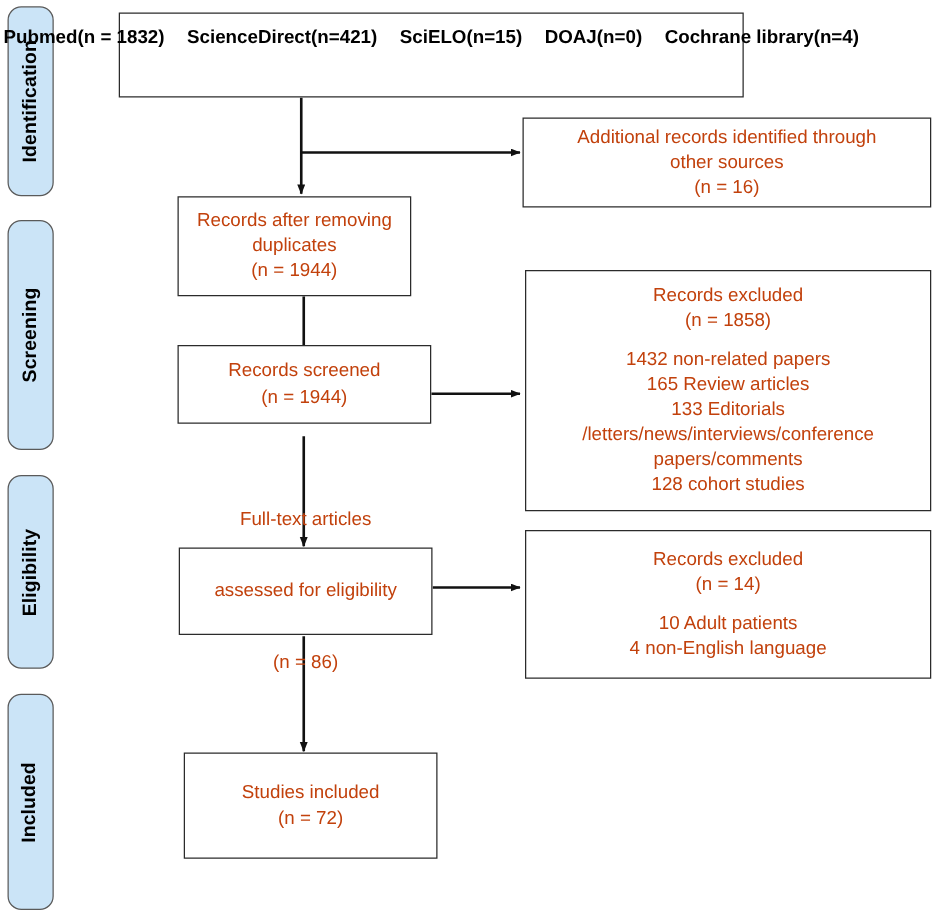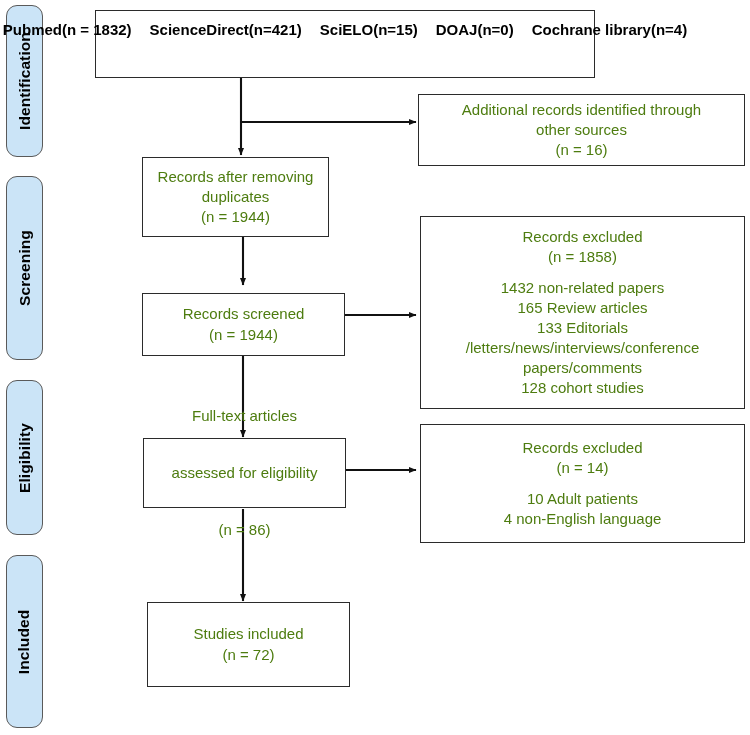--- a/index.html
+++ b/index.html
@@ -58,21 +58,21 @@
     align-items: center;
     justify-content: center;
     text-align: center;
     padding: 4px 7px;
   }
   .box .line {
     display: block;
     font-size: 15px;
     line-height: 1.34;
     white-space: pre;
-    color: #4d7c0f;
+    color: #c2410c;
   }
   
   #sources-box {
     flex-direction: row;
     align-items: flex-start;
     justify-content: center;
     padding-top: 9px;
   }
   .source {
     display: flex;
@@ -166,21 +166,21 @@
     <span class="line">other sources</span>
     <span class="line">(n = 16)</span>
   </div>
 
   <div class="box" style="left:142px; top:157px; width:187px; height:80px;">
     <span class="line">Records after removing</span>
     <span class="line">duplicates</span>
     <span class="line">(n = 1944)</span>
   </div>
 
-  <div class="box" style="left:142px; top:293px; width:203px; height:63px;">
+  <div class="box" style="left:142px; top:276px; width:203px; height:63px;">
     <span class="line">Records screened</span>
     <span class="line">(n = 1944)</span>
   </div>
 
   <div class="box" style="left:420px; top:216px; width:325px; height:193px;">
     <span class="line">Records excluded</span>
     <span class="line">(n = 1858)</span>
     <span class="spacer"></span>
     <span class="line">1432 non-related papers</span>
     <span class="line">165 Review articles</span>

